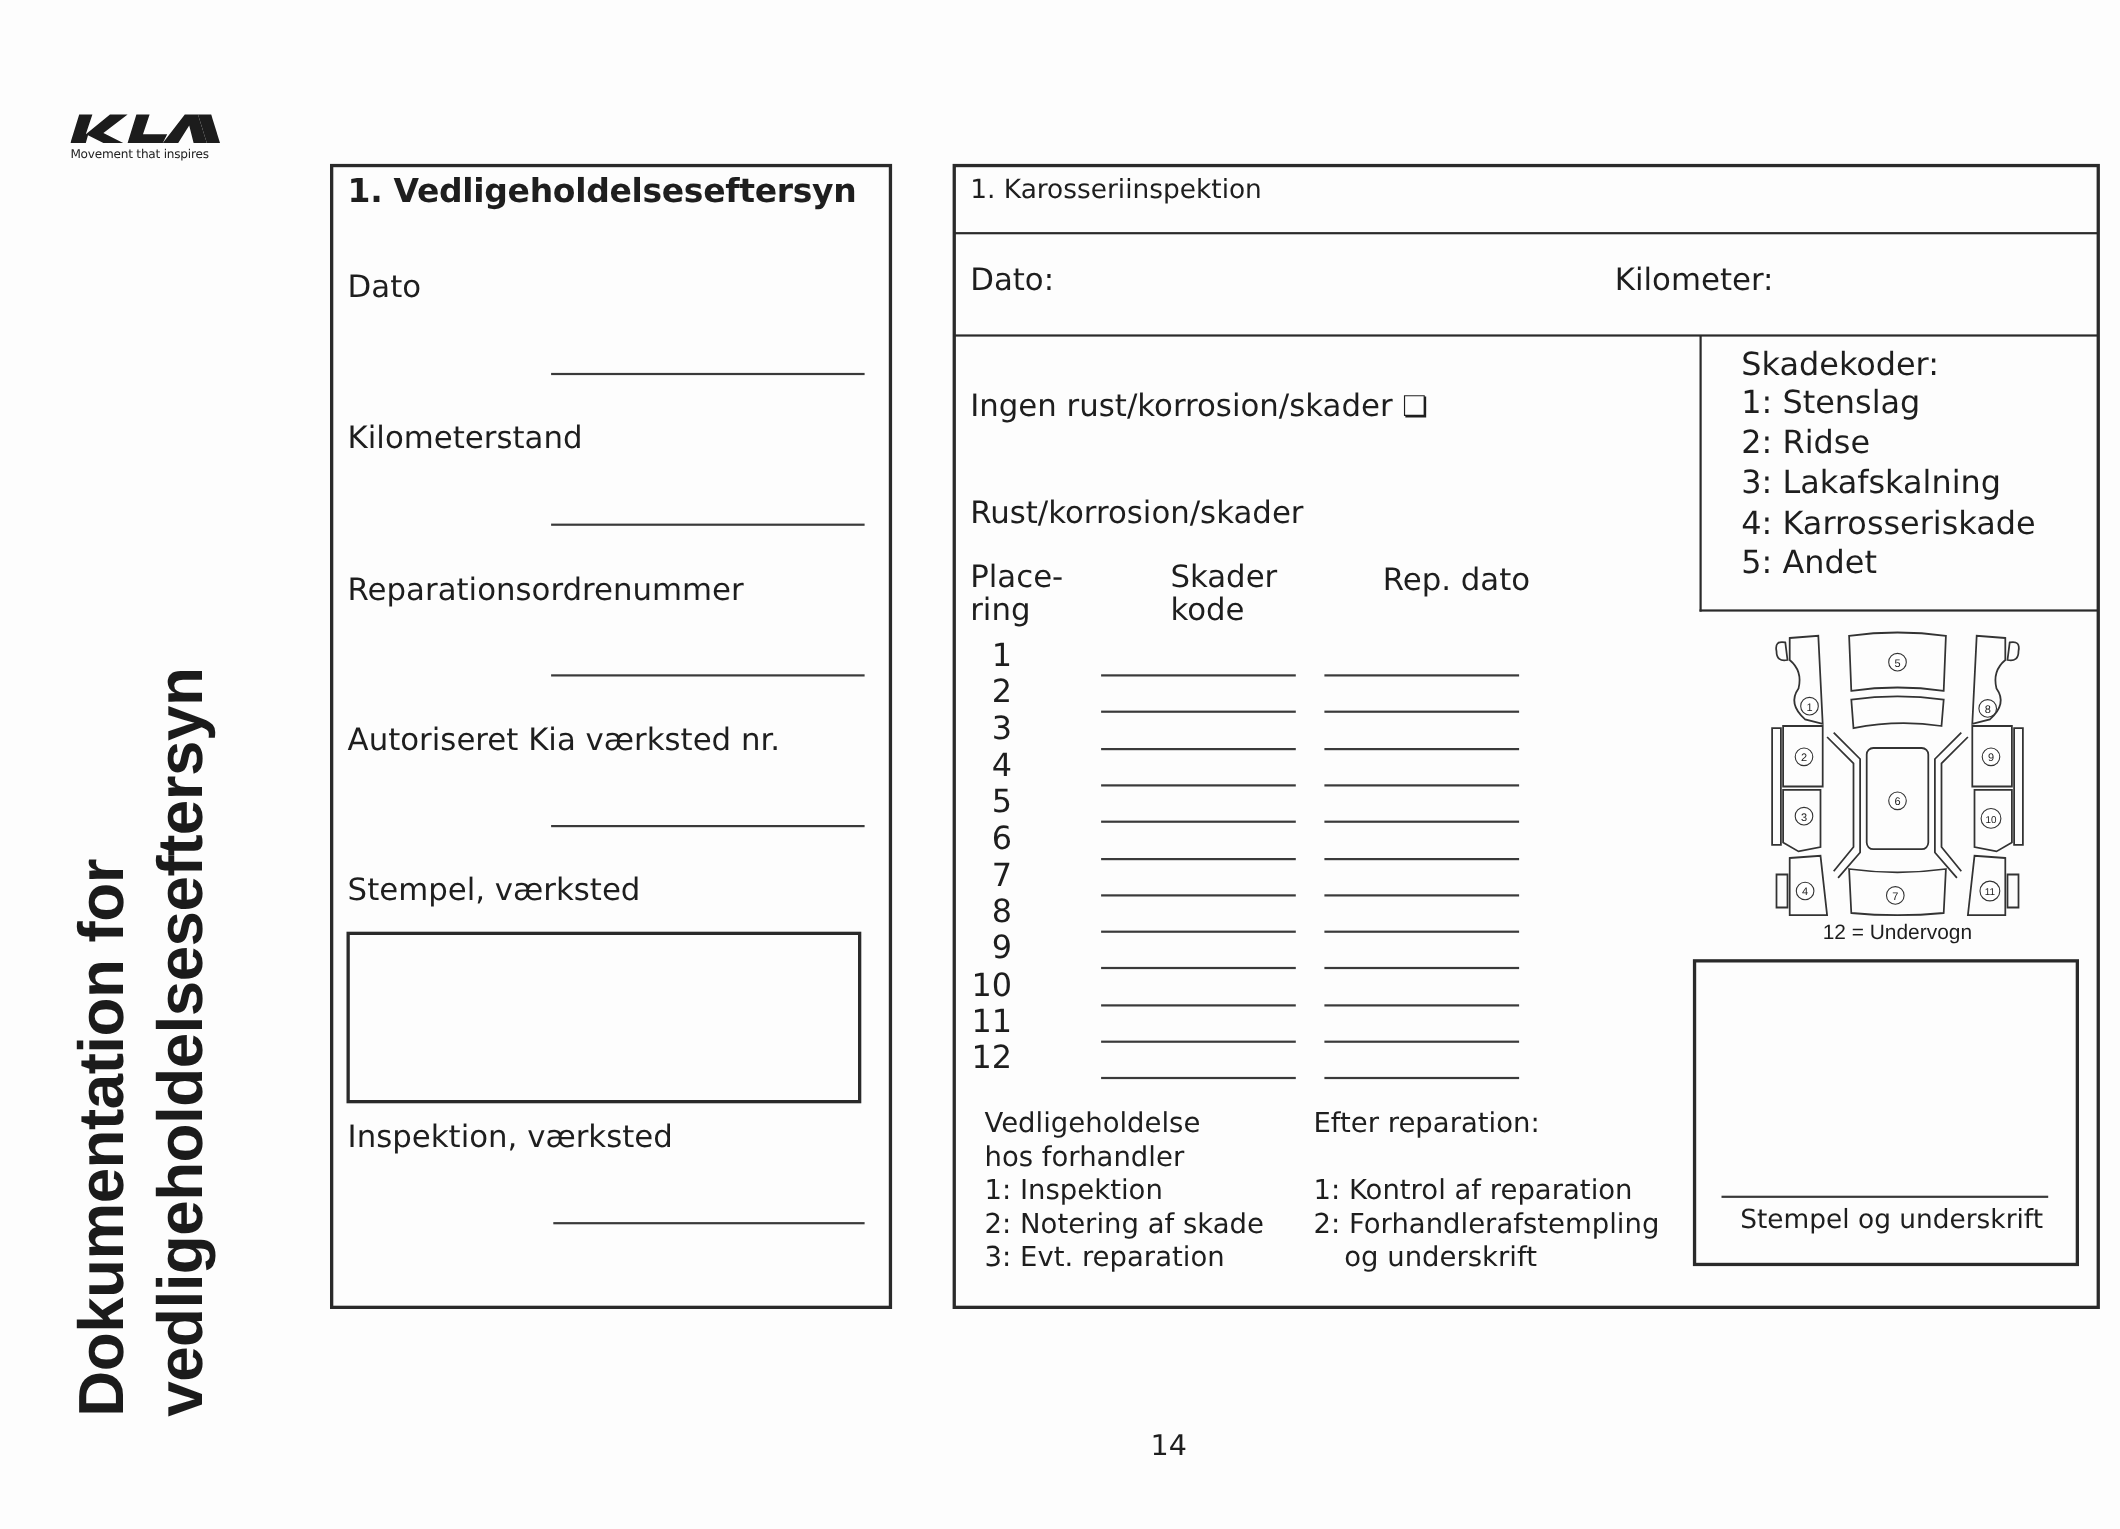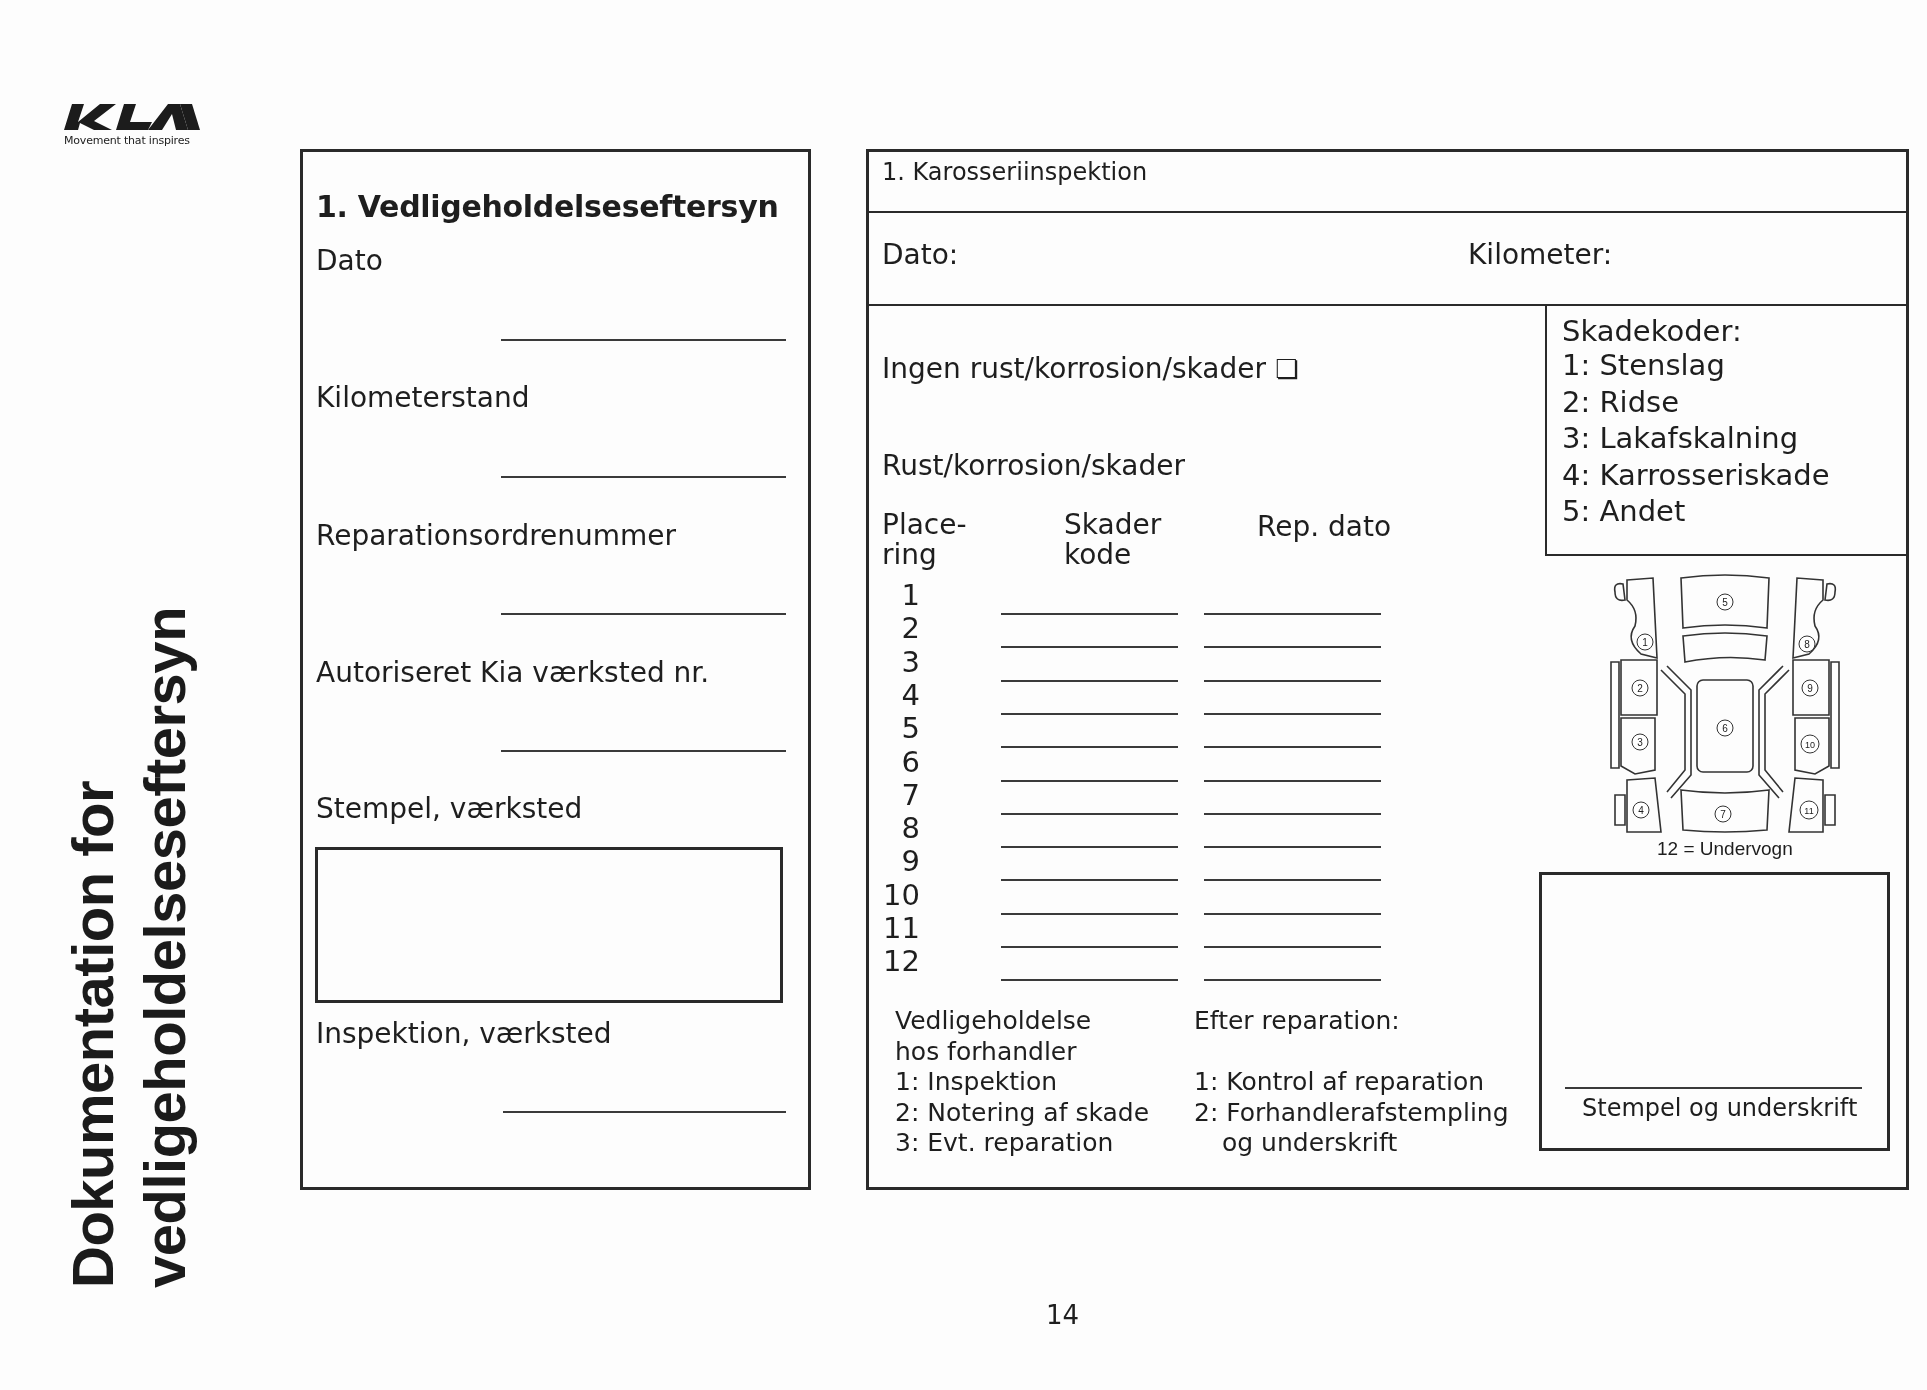--- a/index.html
+++ b/index.html
@@ -16,28 +16,28 @@
   #logo { left:64px; top:92px; width:136px; height:50px; }
   #tagline { left:64px; top:134px; font-size:11px; letter-spacing:-0.2px; color:#222; }
 
   
   #vtitle { left:57px; top:1288px; transform-origin:0 0; transform:rotate(-90deg);
             font-family:"Liberation Sans", sans-serif; font-weight:bold; font-size:58px; line-height:72px; color:#1b1b1b; letter-spacing:-0.5px;}
 
   
   #left-card { left:300px; top:149px; width:511px; height:1041px; }
   .lc-label { font-size:28px; left:316px; }
-  #lc-title { left:316px; top:157px; font-weight:bold; font-size:30px; letter-spacing:-0.3px;margin-top:32px; }
+  #lc-title { left:316px; top:157px; font-weight:bold; font-size:30px; letter-spacing:-0.3px; }
 
   
   #right-card { left:866px; top:149px; width:1043px; height:1041px; }
   .rc-text { font-size:28px; }
   .num { position:absolute; width:60px; text-align:right; font-size:29px; left:860px; }
   .legend { font-size:25px; line-height:30.5px; }
-  .codes { font-size:29px; line-height:36.5px; }
+  .codes { font-size:29px; line-height:36.5px;margin-left:21px; }
 </style>
 </head>
 <body>
 
 <svg id="logo" class="abs" viewBox="0 0 136 34">
   <path d="M0 30 L8 4 L20 4 L14 22 L36 4 L52 4 L30 21 L48 30 L30 30 L16 23 L14 30 Z" fill="#1c1c1c"></path>
   <path d="M52 30 L60 4 L72 4 L66 22 L88 22 L84 30 Z" fill="#1c1c1c"></path>
   <path d="M84 30 L104 4 L116 4 L124 30 L112 30 L108 14 L98 30 Z" fill="#1c1c1c"></path>
   <path d="M116 4 L128 4 L136 30 L124 30 Z" fill="#1c1c1c"></path>
 </svg>

